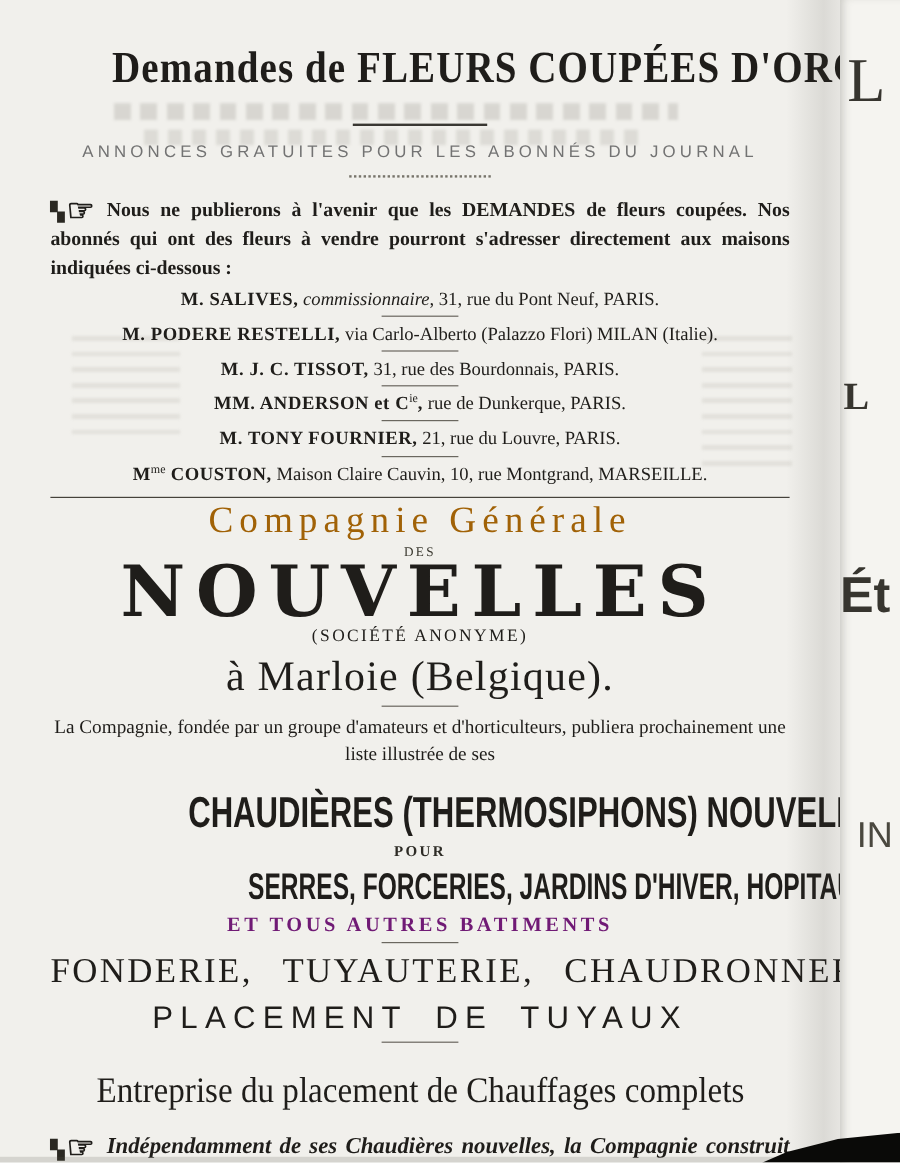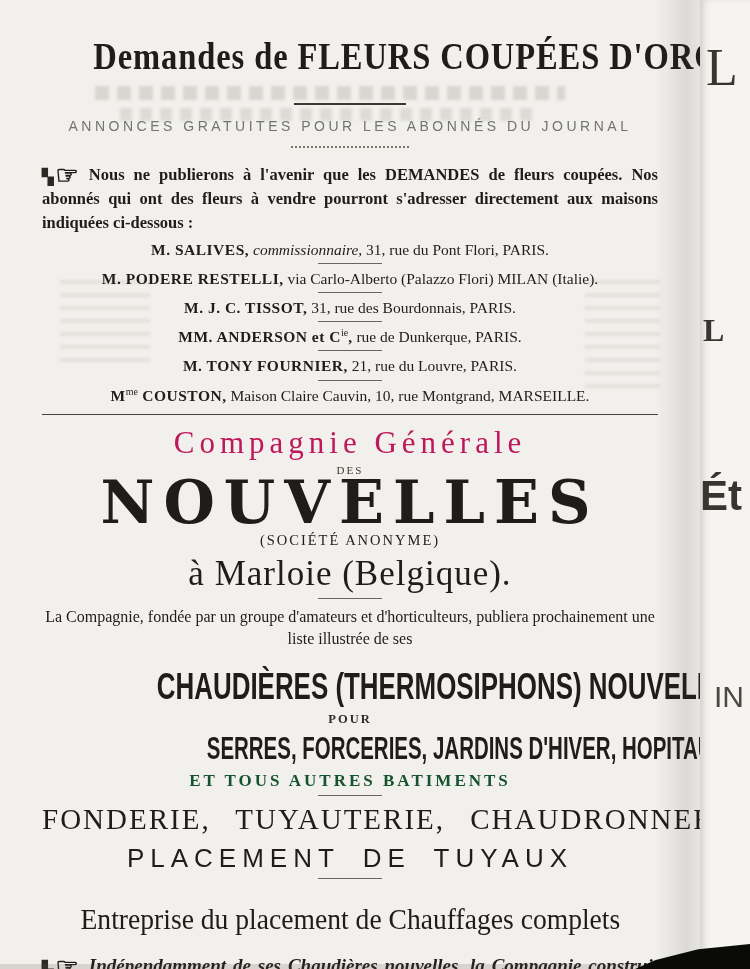--- a/index.html
+++ b/index.html
@@ -29,31 +29,31 @@
   .manicule::before{content:"▚";font-size:15px;color:#2a2822;margin-right:2px;vertical-align:2px;}
 
   .ads{margin-top:5px;font-size:15.5px;}
   .ad-row{margin-top:5px;white-space:nowrap;}
   .ad-row b{letter-spacing:.5px;}
   .ad-row i{font-style:italic;}
   sup{font-size:10px;}
 
   .rule-full{border:0;border-top:1.5px solid #45423b;margin:9px 0 0;}
 
-  .co-line1{margin-top:10px;font-size:31px;letter-spacing:5px;color:#be185d;white-space:nowrap;}
+  .co-line1{margin-top:0;font-size:31px;letter-spacing:5px;color:#a16207;white-space:nowrap;}
   .co-des{margin-top:3px;font-size:11px;letter-spacing:2px;color:#3a382f;}
   .co-name{margin-top:1px;font-size:59px;font-weight:bold;line-height:52px;
     font-family:"DejaVu Serif",serif;letter-spacing:9px;white-space:nowrap;}
   .co-sa{margin-top:3px;font-size:14.5px;letter-spacing:2px;}
   .co-loc{margin-top:5px;font-size:35px;font-weight:normal;letter-spacing:1px;}
   .co-intro{margin-top:7px;font-size:16px;line-height:22px;text-align:center;}
   .co-product{margin-top:5px;font-family:"Liberation Sans",sans-serif;font-size:36px;font-weight:bold;white-space:nowrap;}
   .co-pour{margin-top:4px;font-size:12.5px;letter-spacing:2px;font-weight:bold;color:#2e2c26;}
   .co-uses{margin-top:4px;font-family:"Liberation Sans",sans-serif;font-size:31px;font-weight:bold;white-space:nowrap;}
-  .co-uses2{margin-top:4px;font-size:17px;letter-spacing:3px;font-weight:bold;color:#14532d;}
+  .co-uses2{margin-top:4px;font-size:17px;letter-spacing:3px;font-weight:bold;color:#701a75;}
   .co-services{margin-top:7px;font-size:29px;letter-spacing:2px;word-spacing:16px;white-space:nowrap;}
   .co-services2{margin-top:7px;font-family:"Liberation Sans",sans-serif;font-size:26px;
     letter-spacing:6px;word-spacing:10px;white-space:nowrap;}
   .co-tagline{margin-top:23px;font-size:30px;font-weight:normal;white-space:nowrap;}
 
   .footnote{margin:16px 0 0;font-size:19px;font-weight:bold;font-style:italic;line-height:27px;text-align:justify;}
   .footnote .manicule{font-style:normal;}
 
   
   .ghost{position:absolute;filter:blur(1.5px);opacity:.5;pointer-events:none;}
@@ -98,21 +98,21 @@
       <header class="center">
         <h1 class="title"><span class="cond">Demandes de FLEURS COUPÉES D'ORCHIDÉES</span></h1>
         <hr class="rule-sm">
         <div class="subtitle">ANNONCES GRATUITES POUR LES ABONNÉS DU JOURNAL</div>
         <hr class="rule-dash">
       </header>
 
       <p class="notice"><span class="manicule">☞</span><span>Nous ne publierons à l'avenir que les DEMANDES de fleurs coupées. Nos abonnés qui ont des fleurs à vendre pourront s'adresser directement aux maisons indiquées ci-dessous :</span></p>
 
       <div class="ads center">
-        <div class="ad-row"><b>M. SALIVES,</b><sup></sup><b></b><i> commissionnaire,</i><span> 31, rue du Pont Flori, PARIS.</span></div>
+        <div class="ad-row"><b>M. SALIVES,</b><sup></sup><b></b><i> commissionnaire,</i><span> 31, rue du Pont Neuf, PARIS.</span></div>
         <hr class="rule-xs">
         <div class="ad-row"><b>M. PODERE RESTELLI,</b><sup></sup><b></b><i></i><span> via Carlo-Alberto (Palazzo Flori) MILAN (Italie).</span></div>
         <hr class="rule-xs">
         <div class="ad-row"><b>M. J. C. TISSOT,</b><sup></sup><b></b><i></i><span> 31, rue des Bourdonnais, PARIS.</span></div>
         <hr class="rule-xs">
         <div class="ad-row"><b>MM. ANDERSON et C</b><sup>ie</sup><b>,</b><i></i><span> rue de Dunkerque, PARIS.</span></div>
         <hr class="rule-xs">
         <div class="ad-row"><b>M. TONY FOURNIER,</b><sup></sup><b></b><i></i><span> 21, rue du Louvre, PARIS.</span></div>
         <hr class="rule-xs">
         <div class="ad-row"><b>M</b><sup>me</sup><b> COUSTON,</b><i></i><span> Maison Claire Cauvin, 10, rue Montgrand, MARSEILLE.</span></div>

